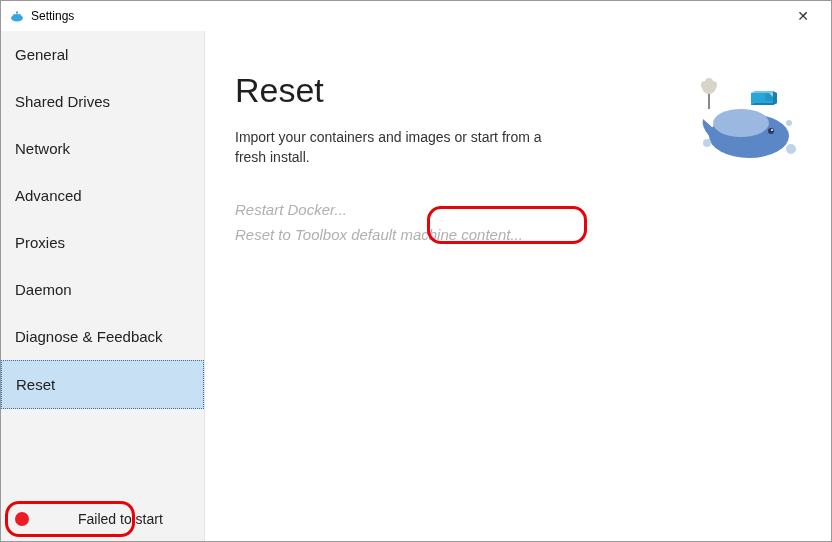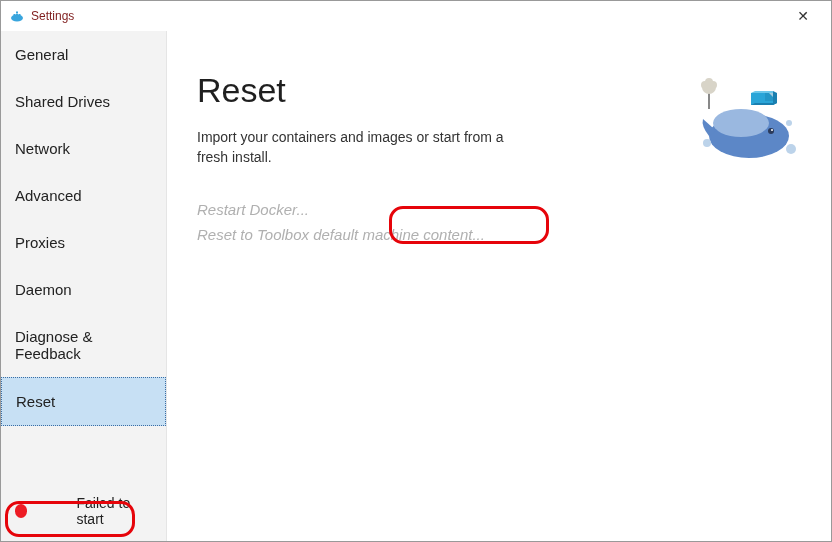--- a/index.html
+++ b/index.html
@@ -20,38 +20,38 @@
       padding: 0 8px;
       background: #fff;
     }
     .titlebar .title-icon {
       width: 16px;
       height: 16px;
       margin-right: 6px;
     }
     .titlebar .title-text {
       font-size: 12px;
-      color: #7f1d1d;
+      color: #000000;
       flex: 0 0 auto;
       text-align: center;
     }
     .titlebar .spacer { flex: 1; }
     .titlebar .close {
       font-size: 14px;
       width: 40px;
       text-align: center;
       cursor: pointer;
       color: #333;
     }
     .body {
       display: flex;
       height: calc(100% - 30px);
     }
     .sidebar {
-      width: 166px;
+      width: 204px;
       background: #f3f3f3;
       display: flex;
       flex-direction: column;
       border-right: 1px solid #e5e5e5;
       position: relative;
     }
     .sidebar-item {
       padding: 15px 14px;
       font-size: 15px;
       color: #222;

